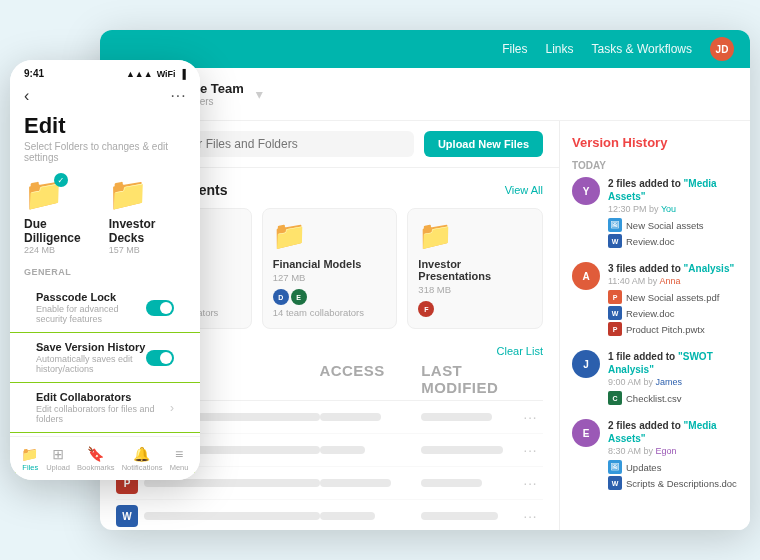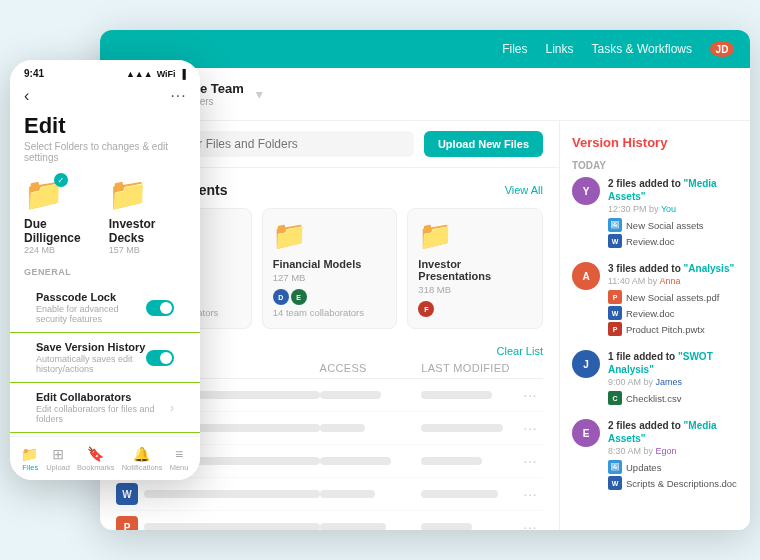--- a/index.html
+++ b/index.html
@@ -38,21 +38,21 @@
       gap: 18px;
     }
     .top-nav a {
       color: #fff;
       font-size: 12px;
       text-decoration: none;
       opacity: 0.92;
     }
     .top-nav-avatar {
       width: 24px;
-      height: 16px;
+      height: 24px;
       border-radius: 50%;
       background: #e05c3a;
       display: flex;
       align-items: center;
       justify-content: center;
       color: #fff;
       font-size: 10px;
       font-weight: 700;
     }
 
@@ -197,23 +197,23 @@
       color: #222;
     }
     .clear-list {
       font-size: 11px;
       color: #00b5ad;
       cursor: pointer;
     }
     .files-table-header {
       display: grid;
       grid-template-columns: 2fr 1fr 1fr 20px;
-      font-size: 11px;
-      color: #aaa;
-      font-weight: 400;
+      font-size: 15px;
+      color: #aaa;
+      font-weight: 700;
       text-transform: uppercase;
       padding: 4px 0;
       border-bottom: 1px solid #f0f0f0;
       letter-spacing: 0.03em;
     }
     .file-row {
       display: grid;
       grid-template-columns: 2fr 1fr 1fr 20px;
       align-items: center;
       padding: 5px 0;

